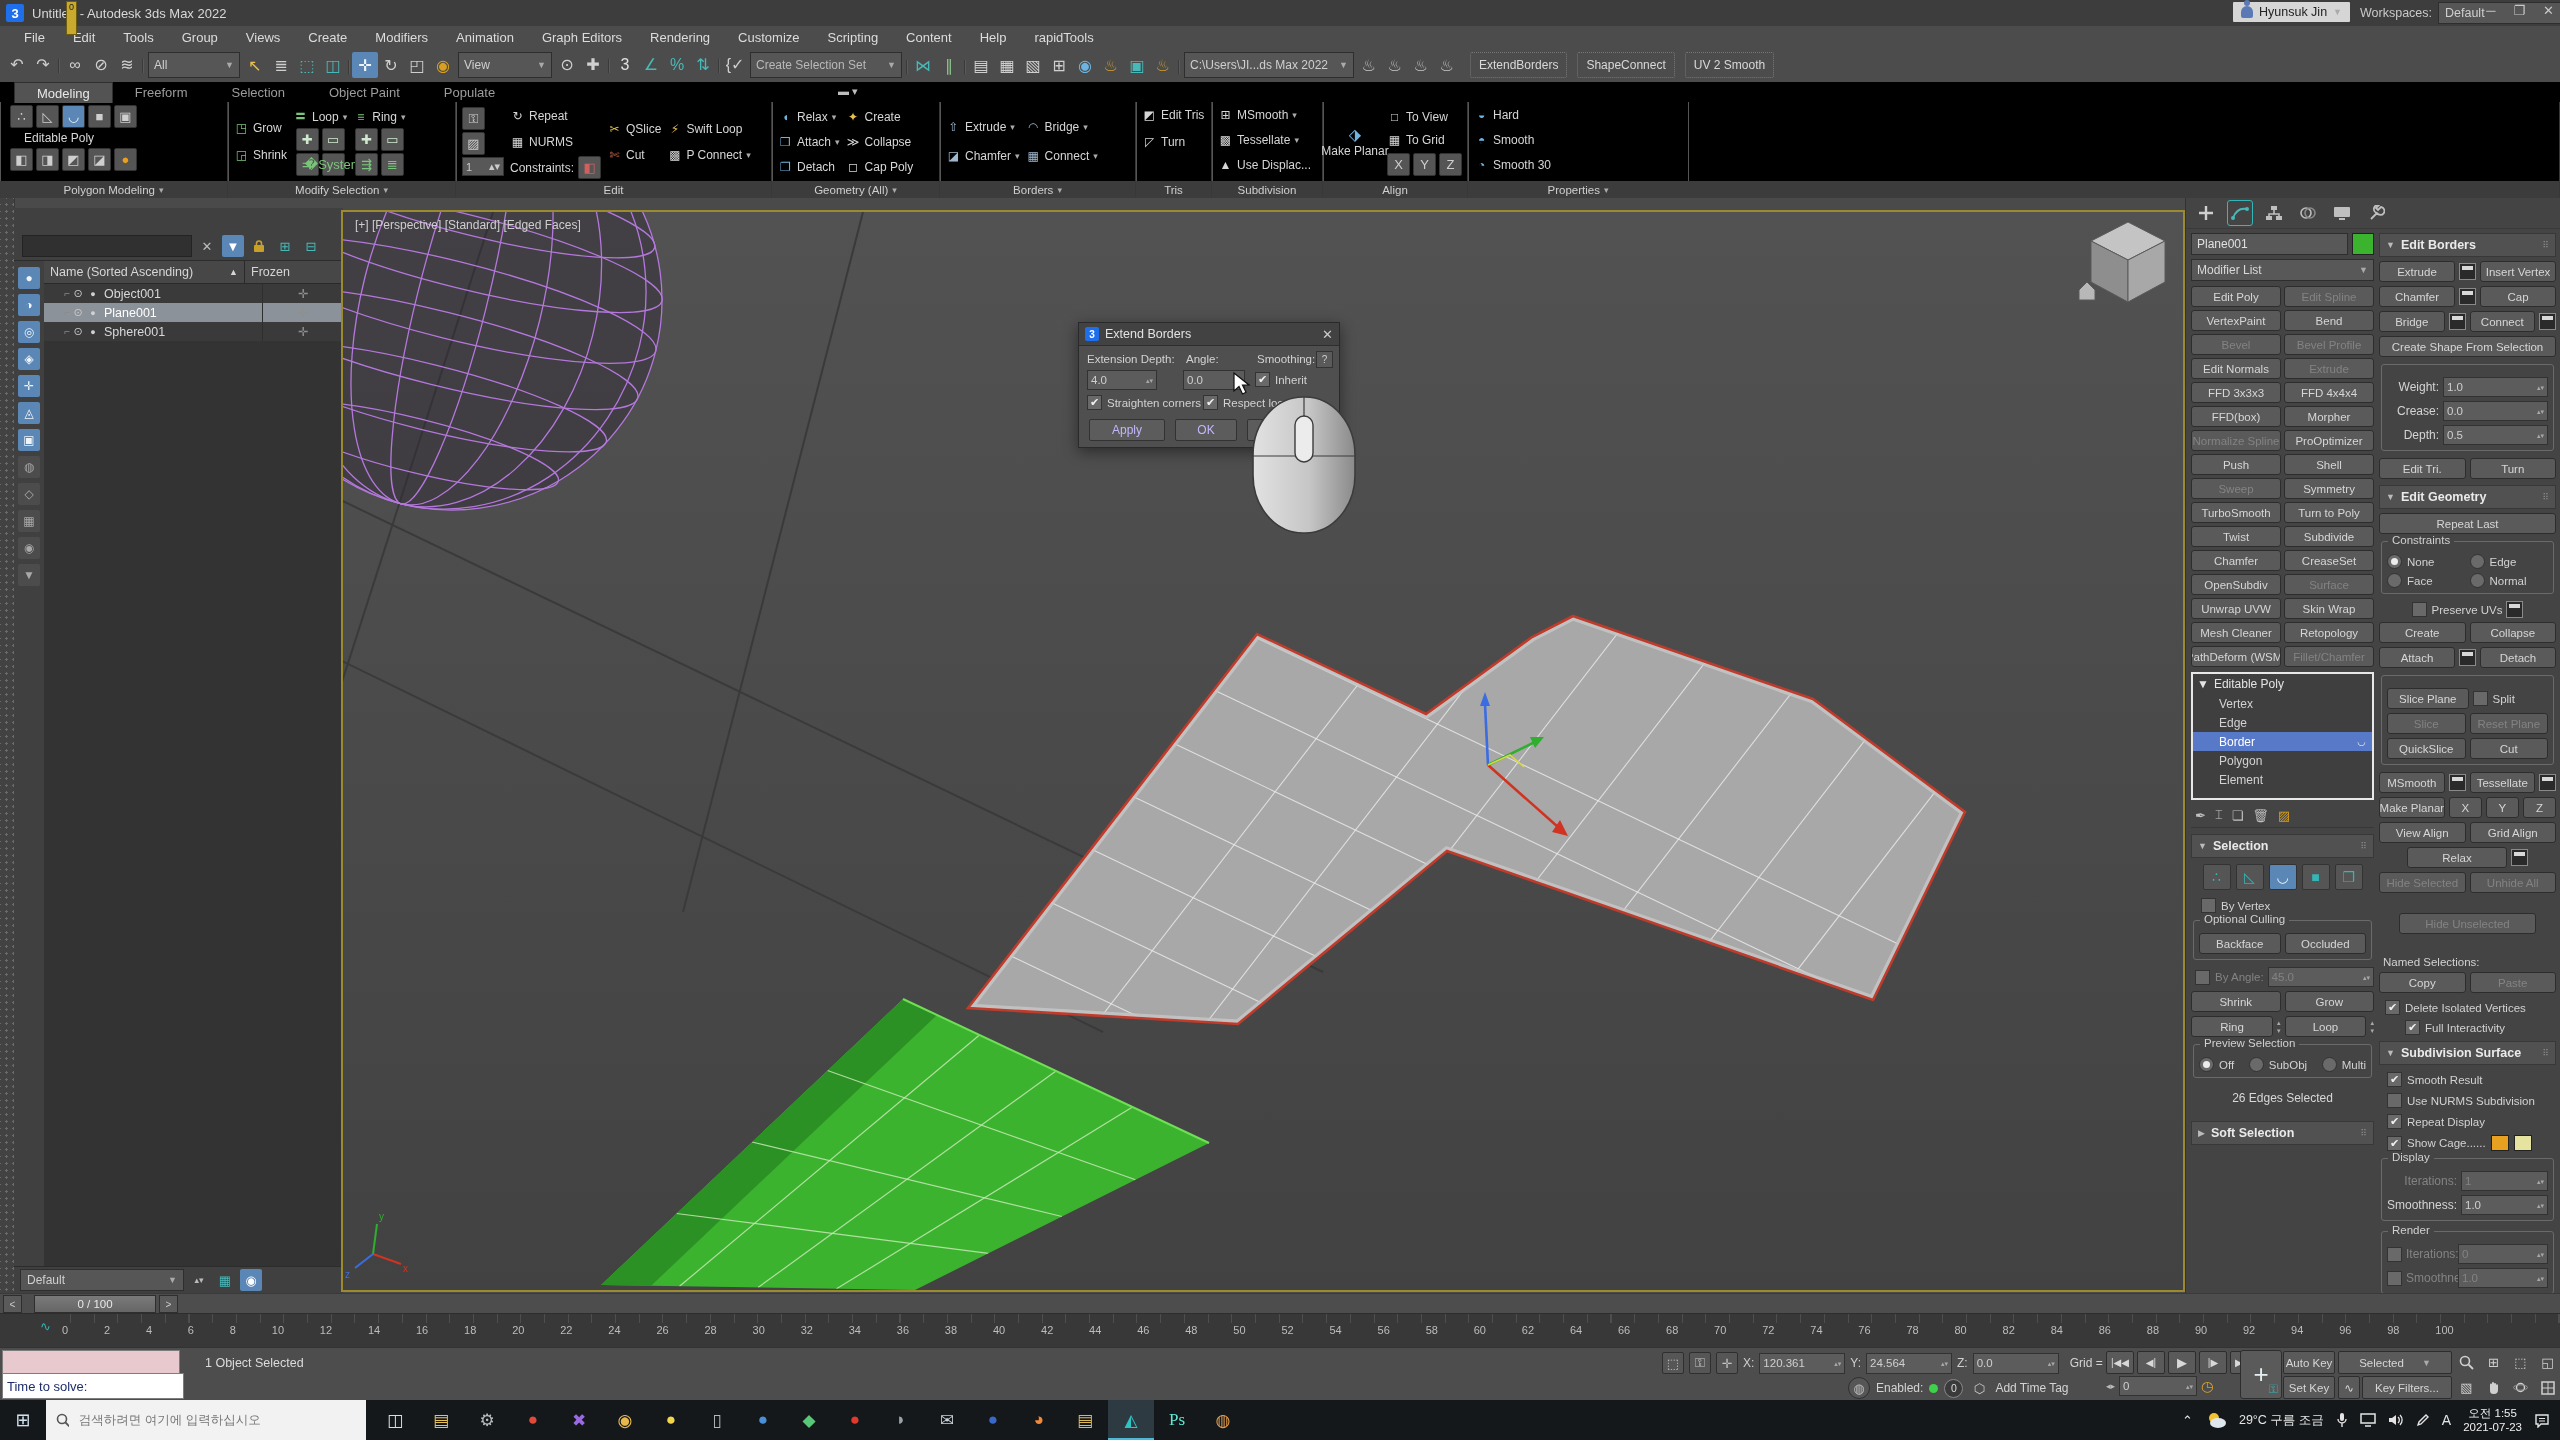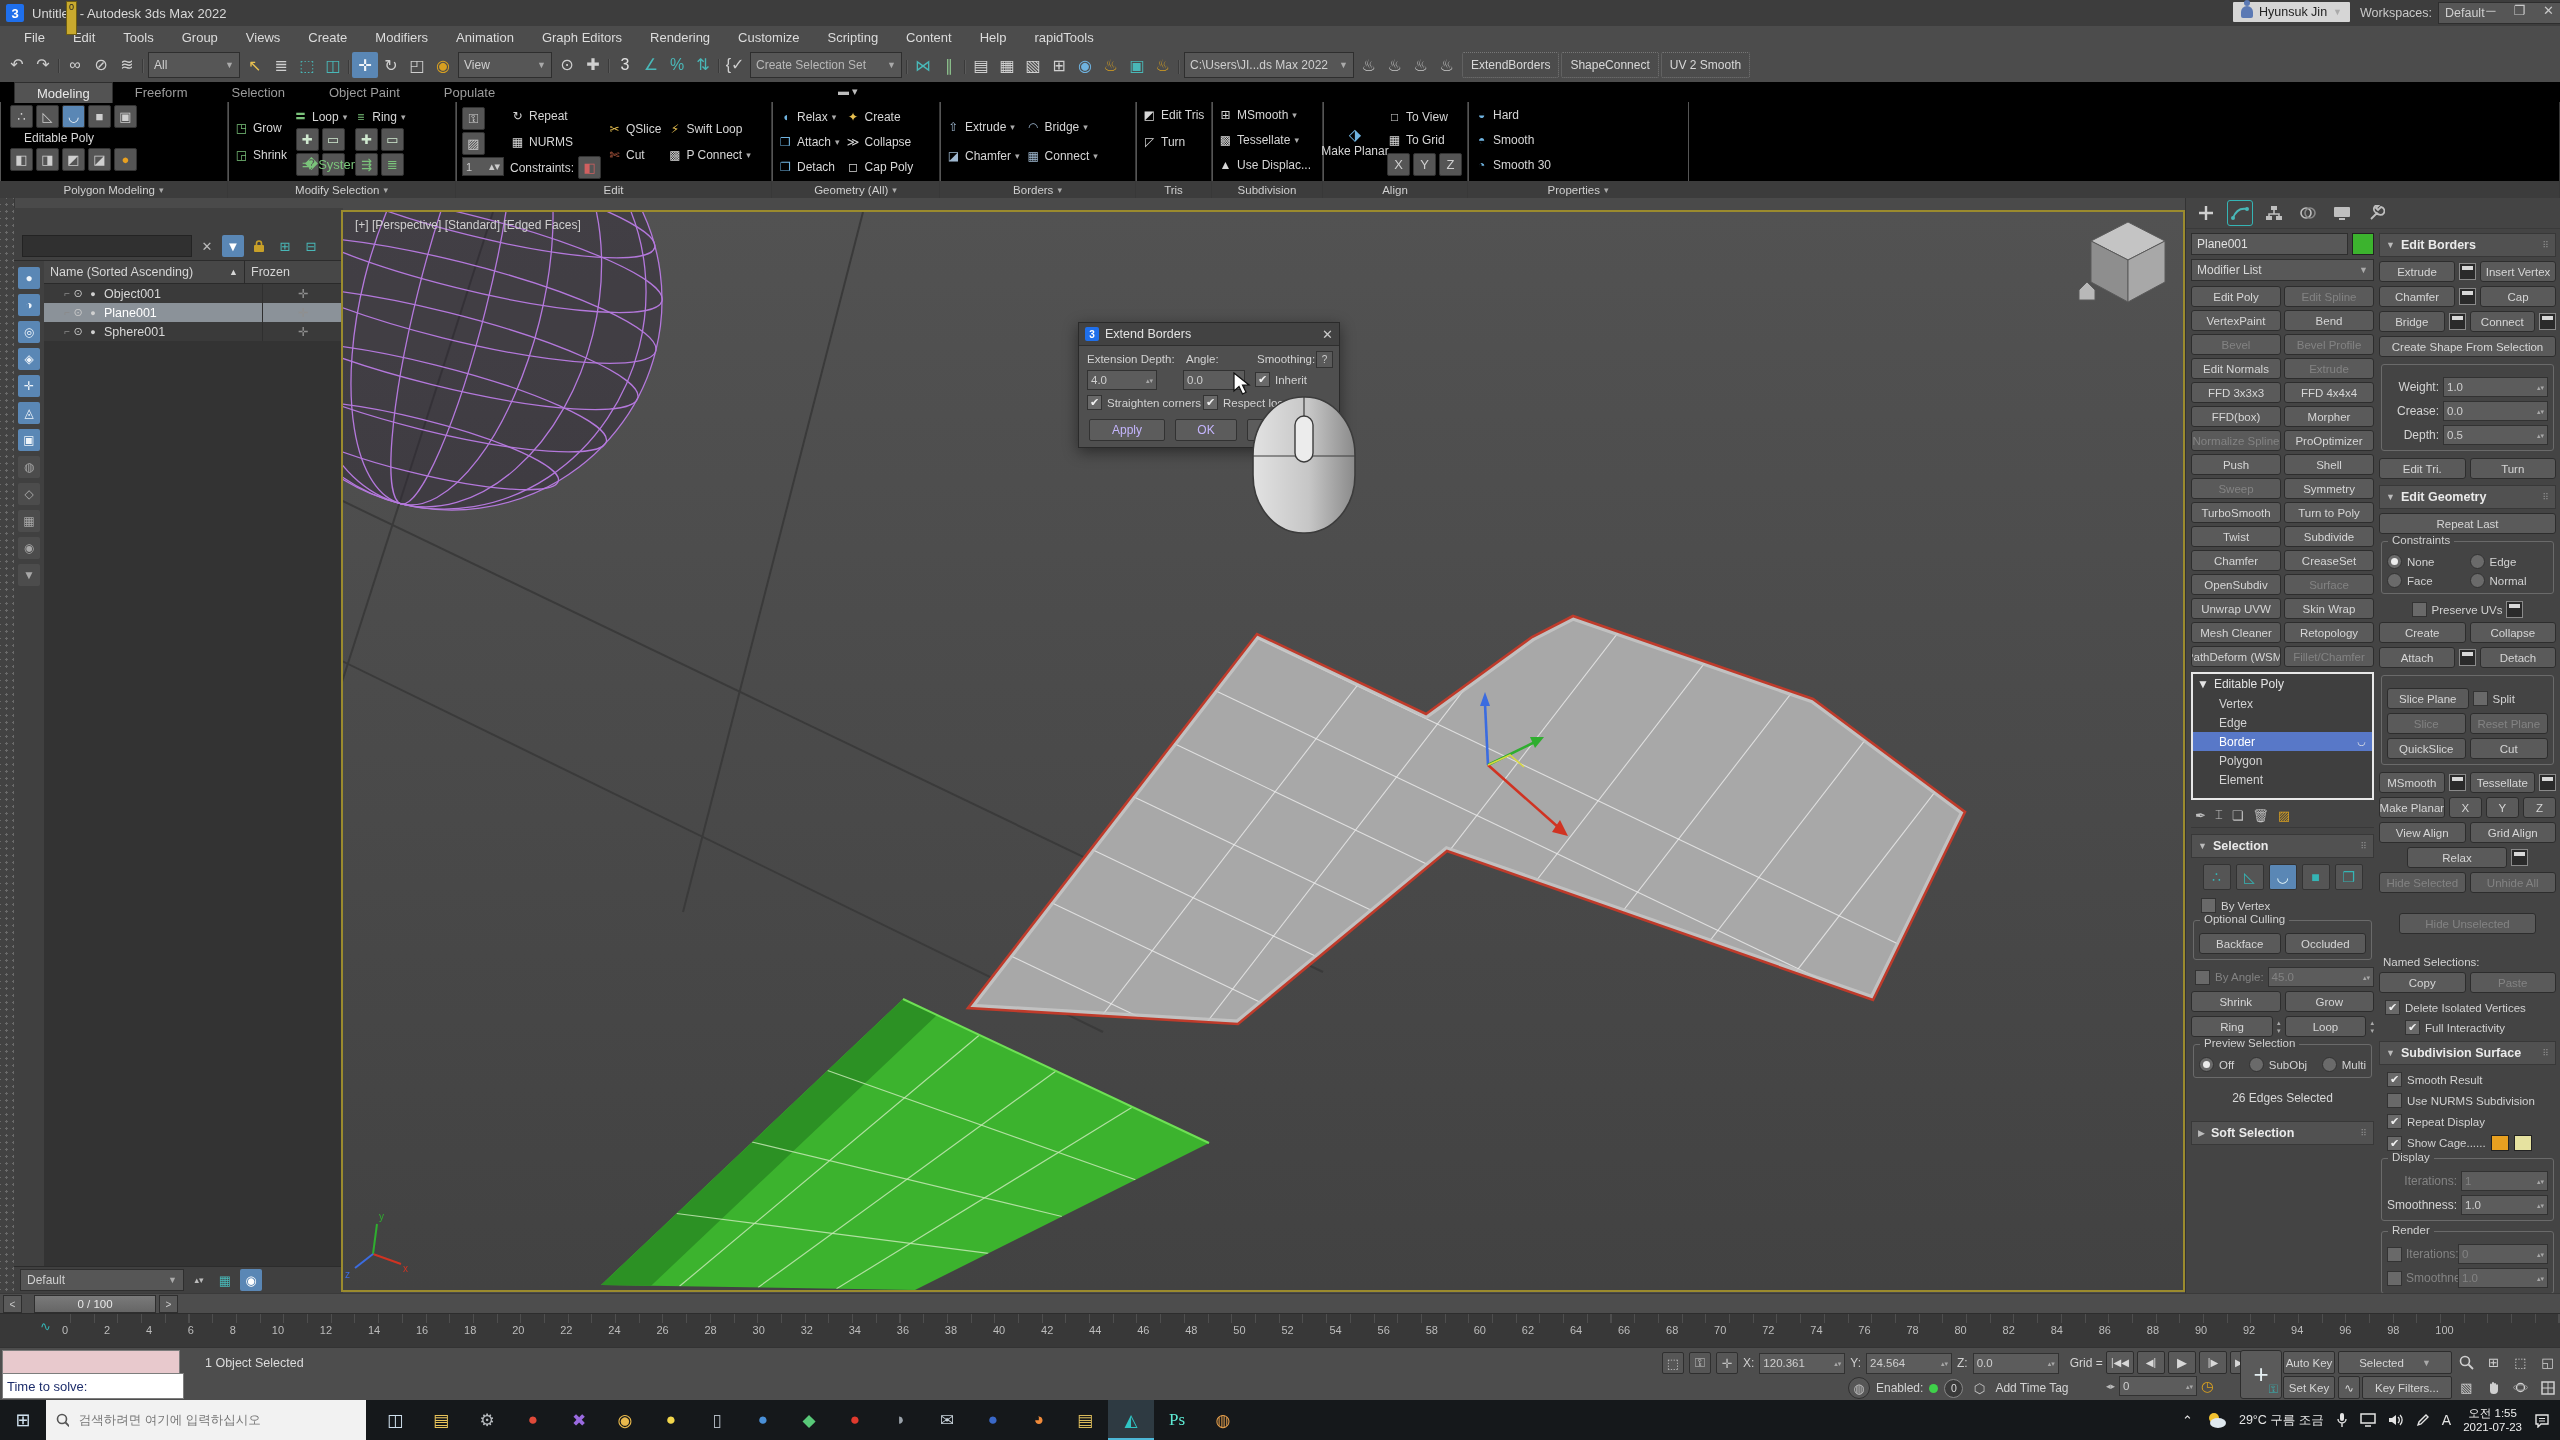--- a/index.html
+++ b/index.html
@@ -17,21 +17,21 @@
   #workspace-dd{width:130px;height:20px;background:#565656;border:1px solid #2e2e2e;display:flex;align-items:center;justify-content:space-between;padding:0 6px;color:#cfcfcf;}
   #win-controls{position:absolute;right:6px;top:3px;display:flex;gap:18px;color:#c8c8c8;font-size:13px;}
   #menubar{position:absolute;left:0;top:26px;width:2560px;height:22px;background:#4c4c4c;display:flex;align-items:center;padding-left:10px;border-bottom:1px solid #393939;}
   .menu-item{padding:0 14px;font-size:13px;color:#dcdcdc;height:22px;display:flex;align-items:center;}
   
   #toolbar{position:absolute;left:0;top:48px;width:2560px;height:34px;background:#4c4c4c;display:flex;align-items:center;border-bottom:1px solid #3a3a3a;padding-left:4px;gap:2px;}
   .tbi{width:26px;height:26px;display:inline-flex;align-items:center;justify-content:center;font-size:16px;color:#cfcfcf;border-radius:2px;flex:none;}
   .tbi.hl{background:#5a87b5;color:#f0f4f8;}
   .tbsep{width:7px;height:26px;border-left:1px solid #3a3a3a;border-right:1px solid #5a5a5a;margin:0 2px;flex:none;}
   .tb-dd{height:24px;background:#565656;border:1px solid #2e2e2e;display:inline-flex;align-items:center;justify-content:space-between;padding:0 5px;color:#cfcfcf;gap:8px;flex:none;font-size:12px;}
-  .tb-script{height:24px;padding:0 8px;display:inline-flex;align-items:center;color:#d8d8d8;border:1px dotted #777;border-radius:2px;margin-left:0;flex:none;font-size:12px;}
+  .tb-script{height:24px;padding:0 8px;display:inline-flex;align-items:center;color:#d8d8d8;border:1px dotted #777;border-radius:2px;margin-left:8px;flex:none;font-size:12px;}
   .caret{font-size:9px;color:#aaa;}
   
   #ribbon{position:absolute;left:0;top:82px;width:2560px;height:116px;background:#000000;}
   #ribbon-tabs{position:absolute;left:14px;top:0;height:20px;display:flex;}
   .rtab{padding:0 22px;font-size:13px;color:#9c9c9c;display:flex;align-items:center;height:20px;}
   .rtab.active{background:#535353;color:#e8e8e8;border:1px solid #2f2f2f;border-bottom:none;}
   #ribbon-collapse{position:absolute;left:838px;top:3px;color:#bdbdbd;font-size:11px;}
   #ribbon-body{position:absolute;left:0;top:20px;width:2560px;height:96px;display:flex;}
   .rpanel{height:96px;border-right:1px solid #383838;box-shadow:inset 1px 0 0 #555;display:flex;flex-direction:column;flex:none;}
   .rpanel-content{flex:1;display:flex;align-items:center;padding:3px 6px;gap:6px;}

